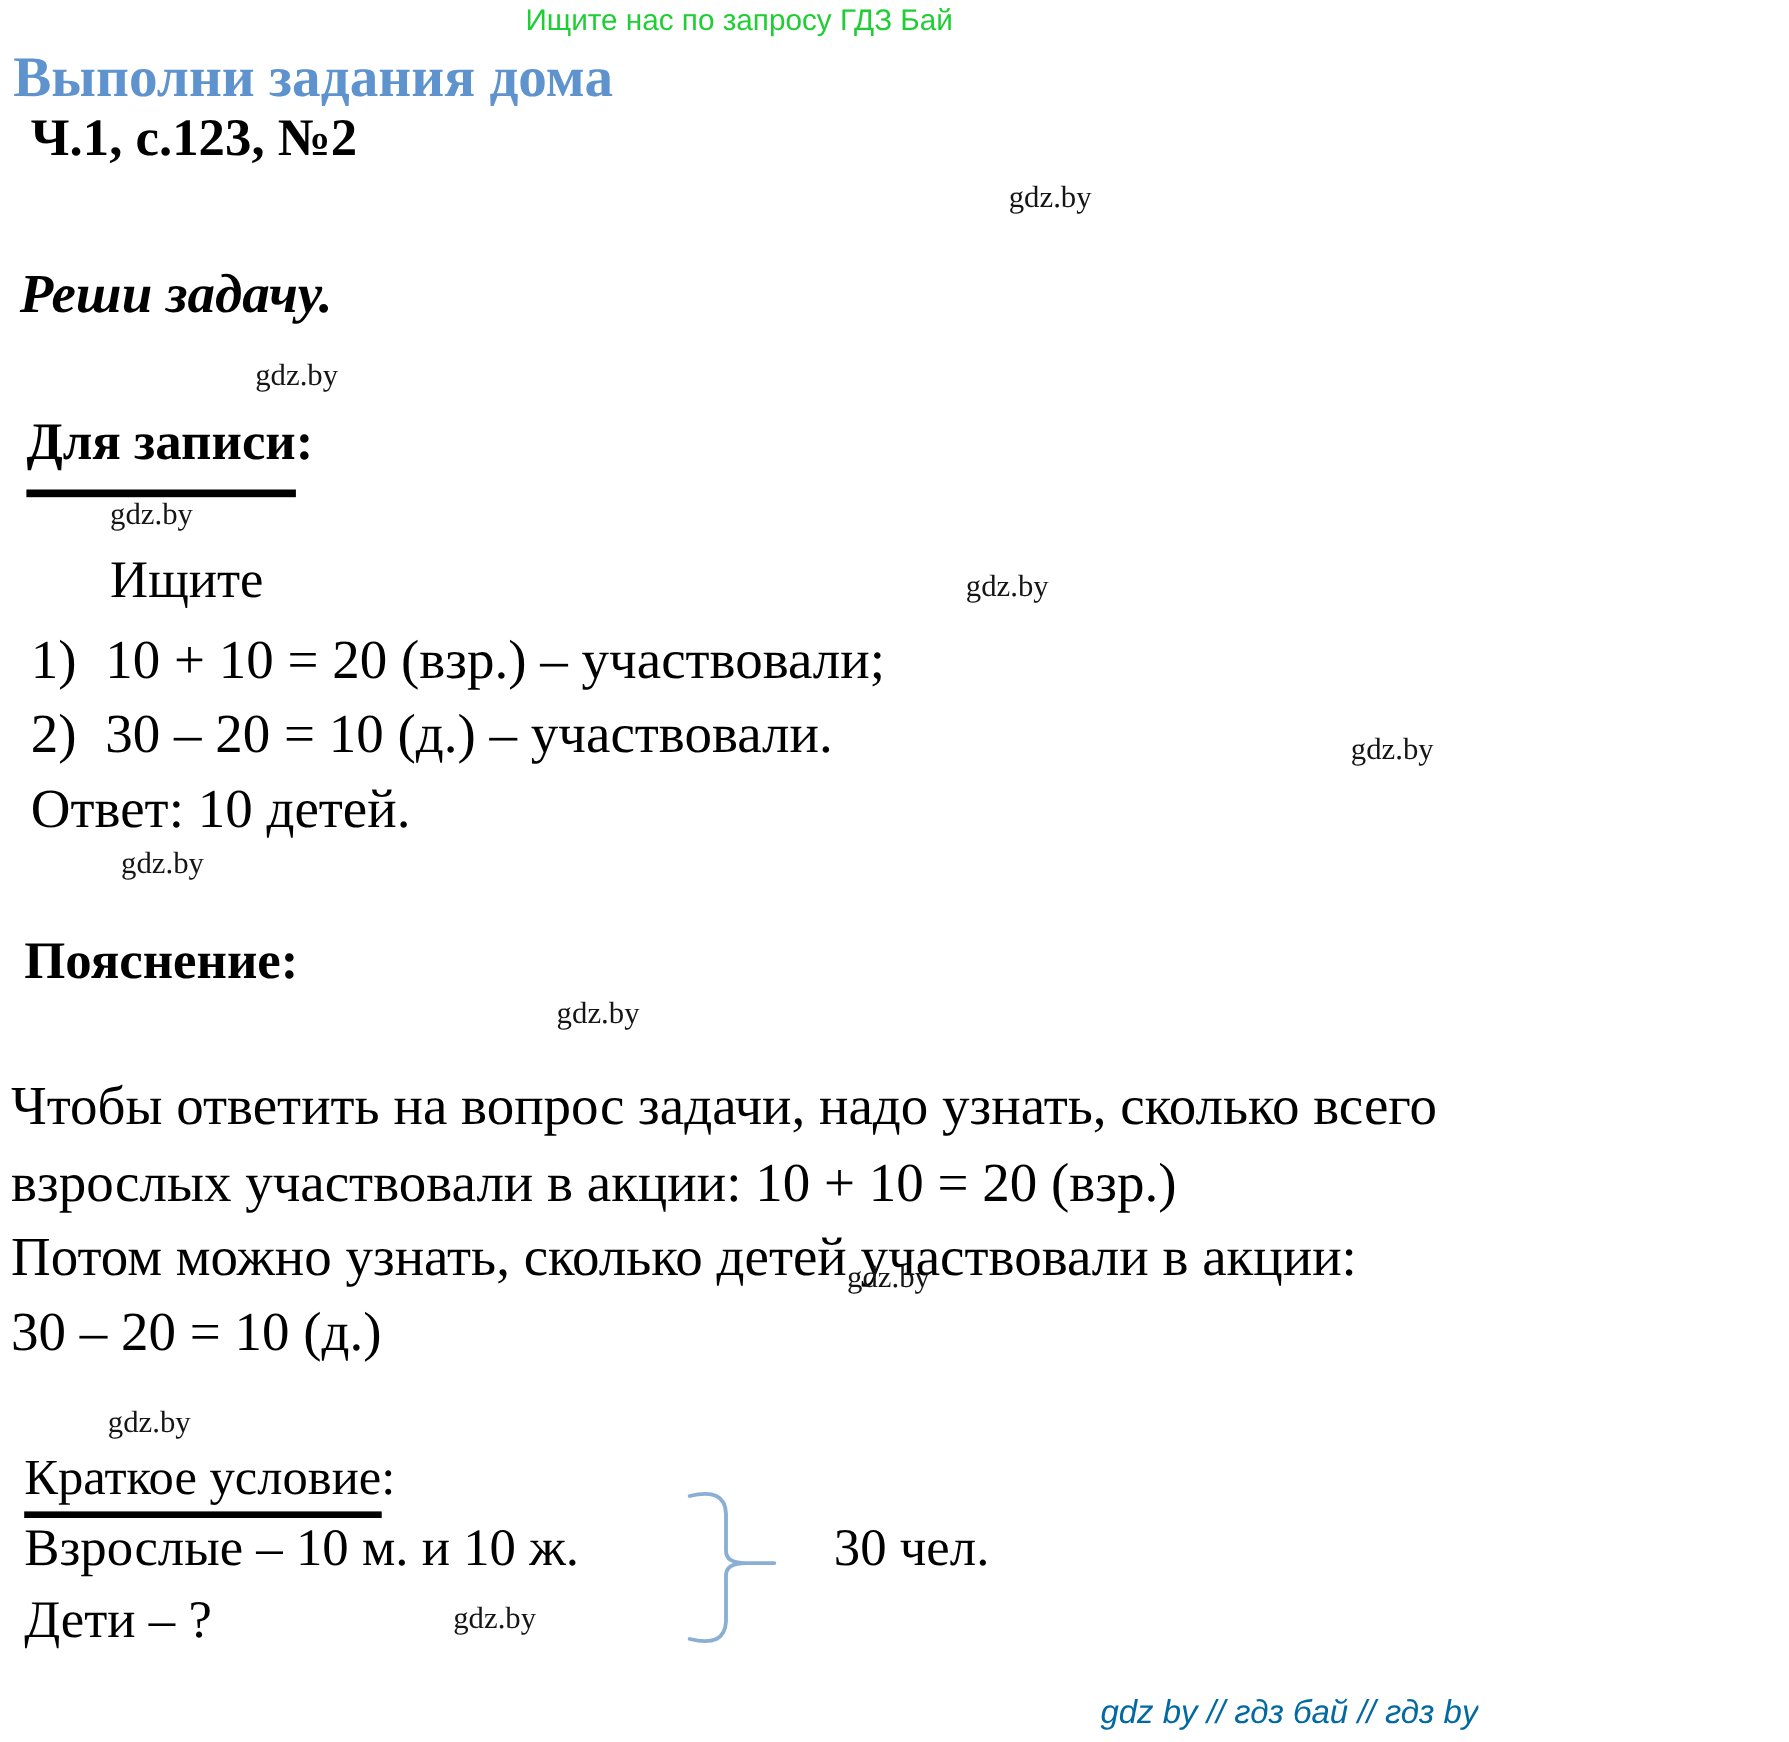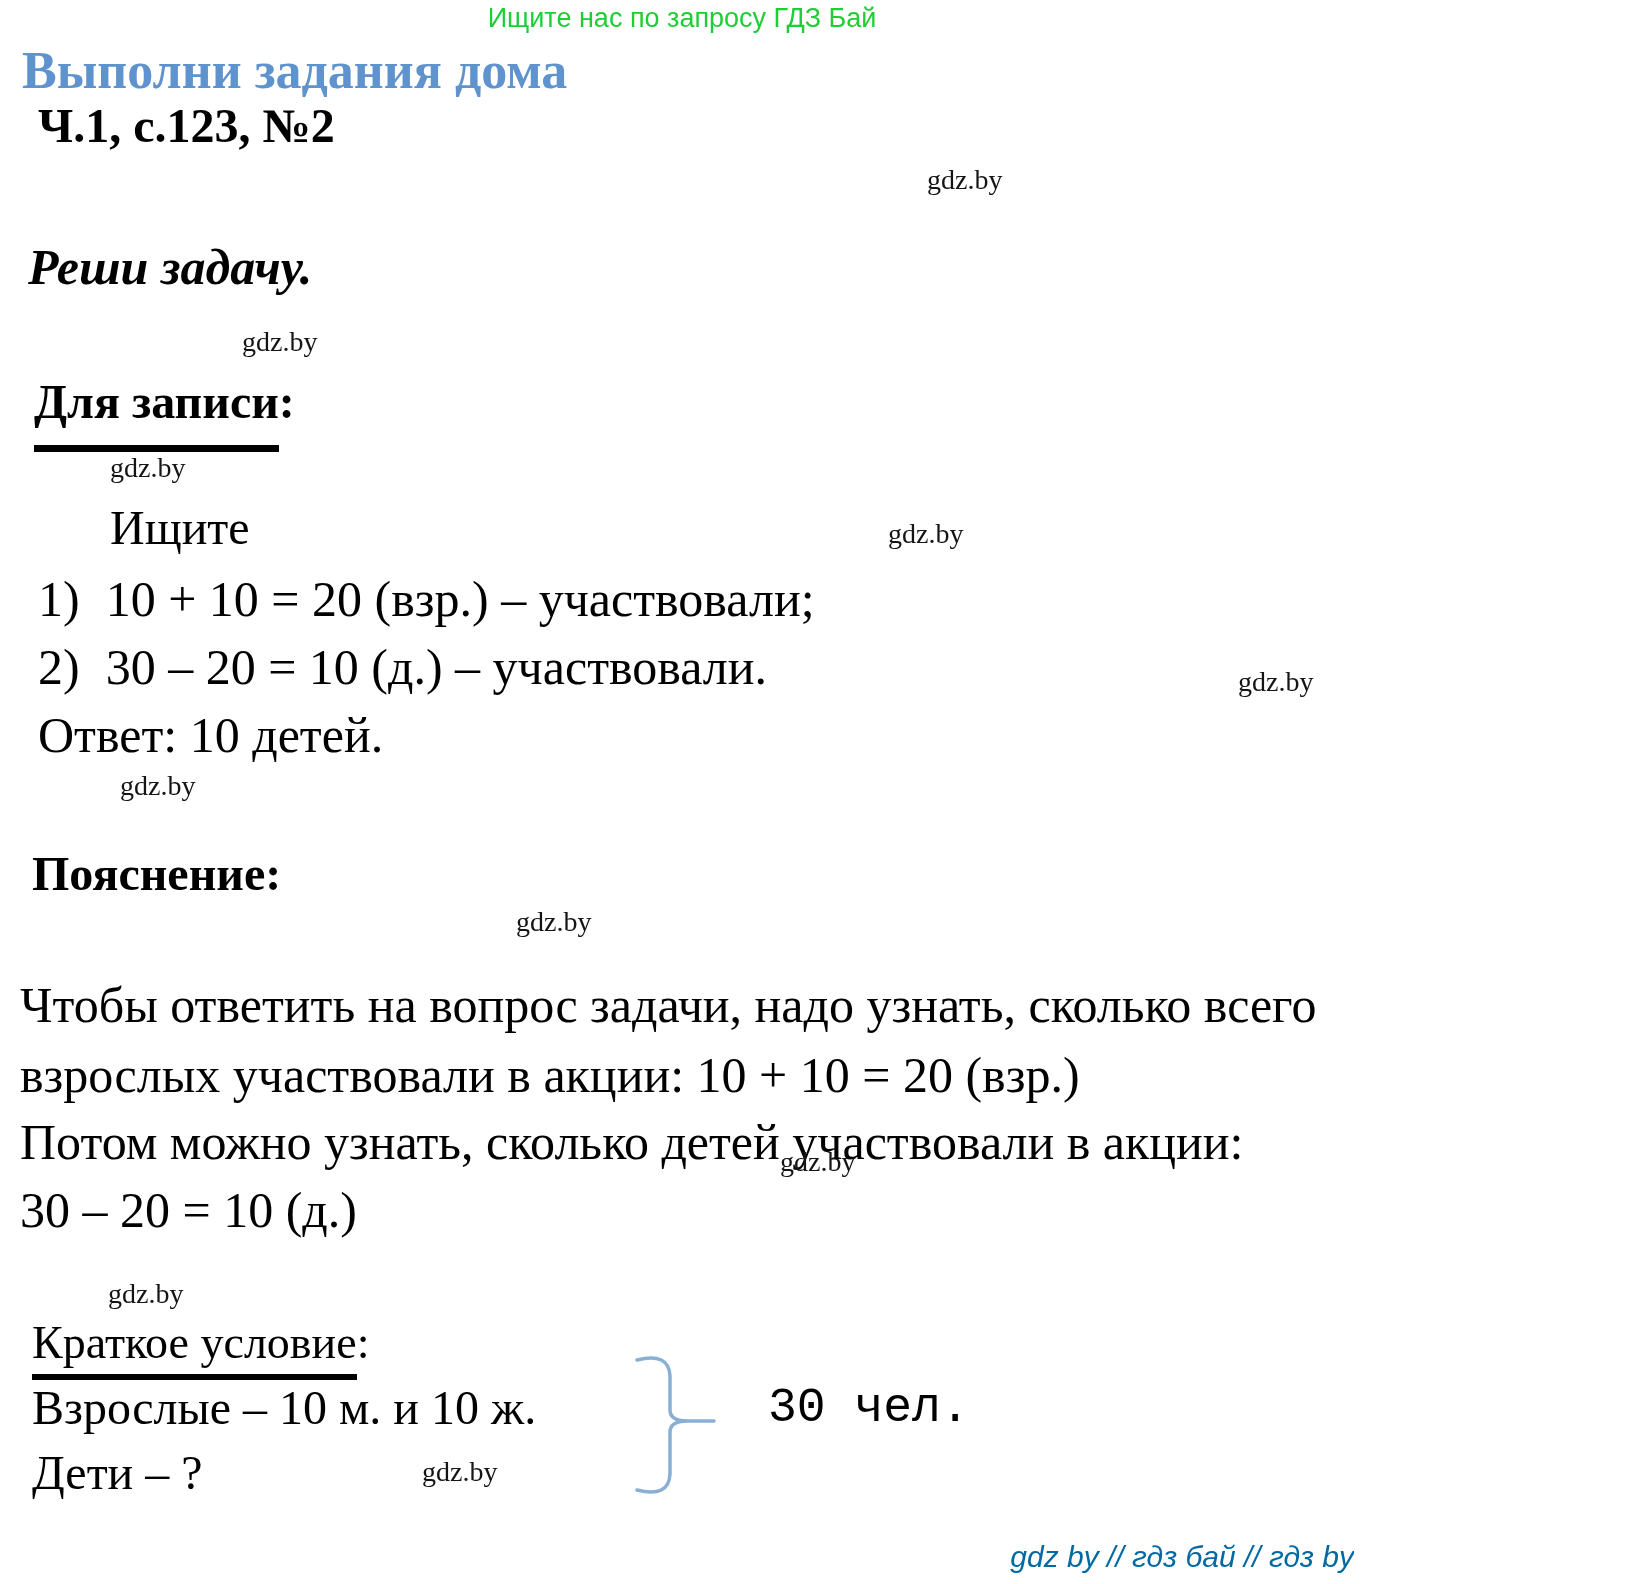--- a/index.html
+++ b/index.html
@@ -4,21 +4,20 @@
 <style>
   html, body { margin: 0; padding: 0; background: #ffffff; }
   .page {
     position: relative;
     width: 1344px;
     height: 1584px;
     background: #ffffff;
     overflow: hidden;
     font-family: "Liberation Serif", "DejaVu Serif", serif;
     color: #000000;
-    margin-left: 10px;
   }
   .abs { position: absolute; white-space: nowrap; line-height: 1.1; }
 
   .banner {
     top: 4px; left: 0; width: 100%;
     text-align: center;
     font-family: "Liberation Sans", "DejaVu Sans", sans-serif;
     font-size: 27px;
     color: #1fce35;
   }
@@ -48,21 +47,21 @@
   .answer { top: 708px; left: 28px; font-size: 50px; }
   .expl-heading { top: 848px; left: 22px; font-size: 48px; font-weight: bold; }
   .expl-line { left: 10px; font-size: 50px; }
   .expl-1 { top: 978px; }
   .expl-2 { top: 1048px; }
   .expl-3 { top: 1115px; }
   .expl-4 { top: 1183px; }
   .short-heading { top: 1318px; left: 22px; font-size: 46px; }
   .short-heading .u { border-bottom: 6px solid #000; padding-bottom: 6px; }
   .cond-adults { top: 1382px; left: 22px; font-size: 48px; }
-  .cond-total  { top: 1382px; left: 758px; font-size: 48px; font-family: Liberation Mono, monospace; }
+  .cond-total  { top: 1382px; left: 758px; font-size: 48px; }
   .cond-children { top: 1447px; left: 22px; font-size: 48px; }
   .brace { top: 1350px; left: 624px; width: 82px; height: 150px; }
   .footer {
     top: 1540px; left: 0; width: 100%;
     text-align: right;
     font-family: "Liberation Sans", "DejaVu Sans", sans-serif;
     font-size: 30px;
     color: #0369a1;
     font-style: italic;
   }

